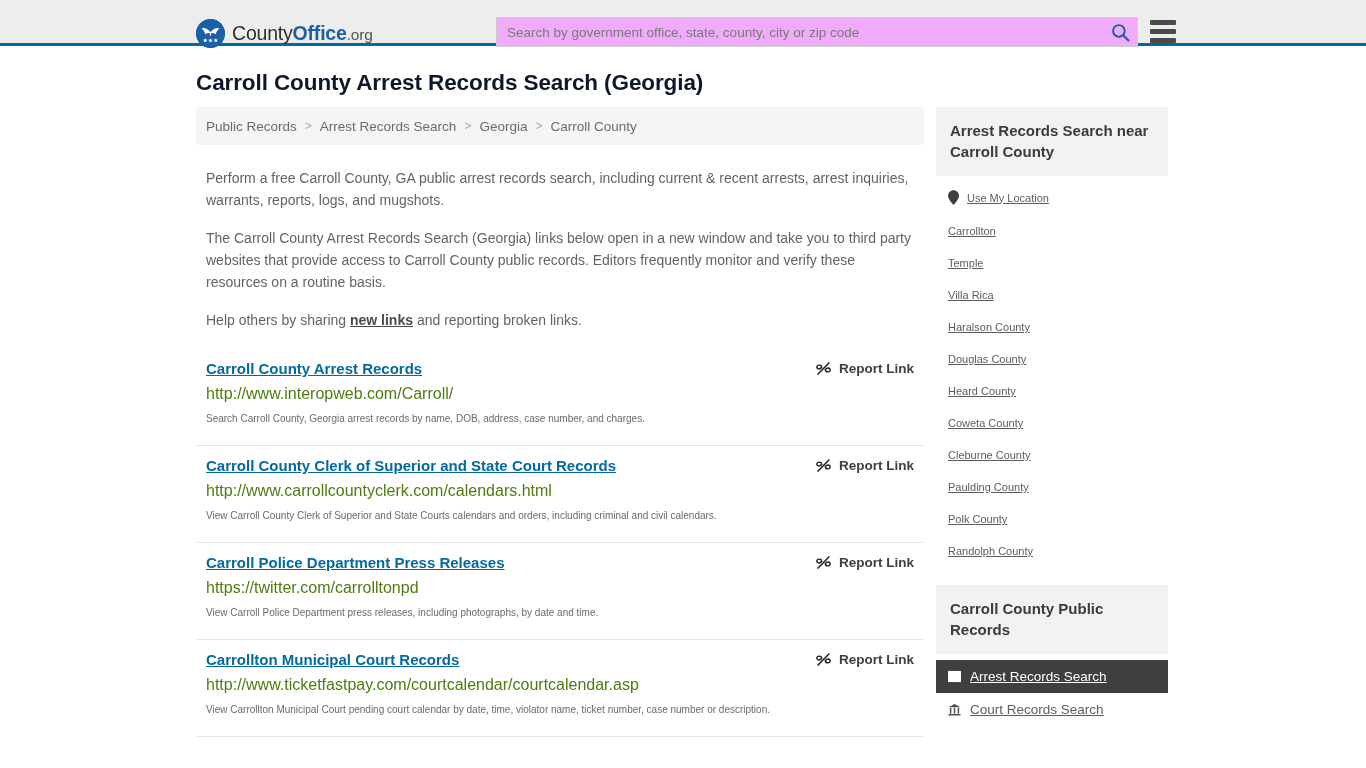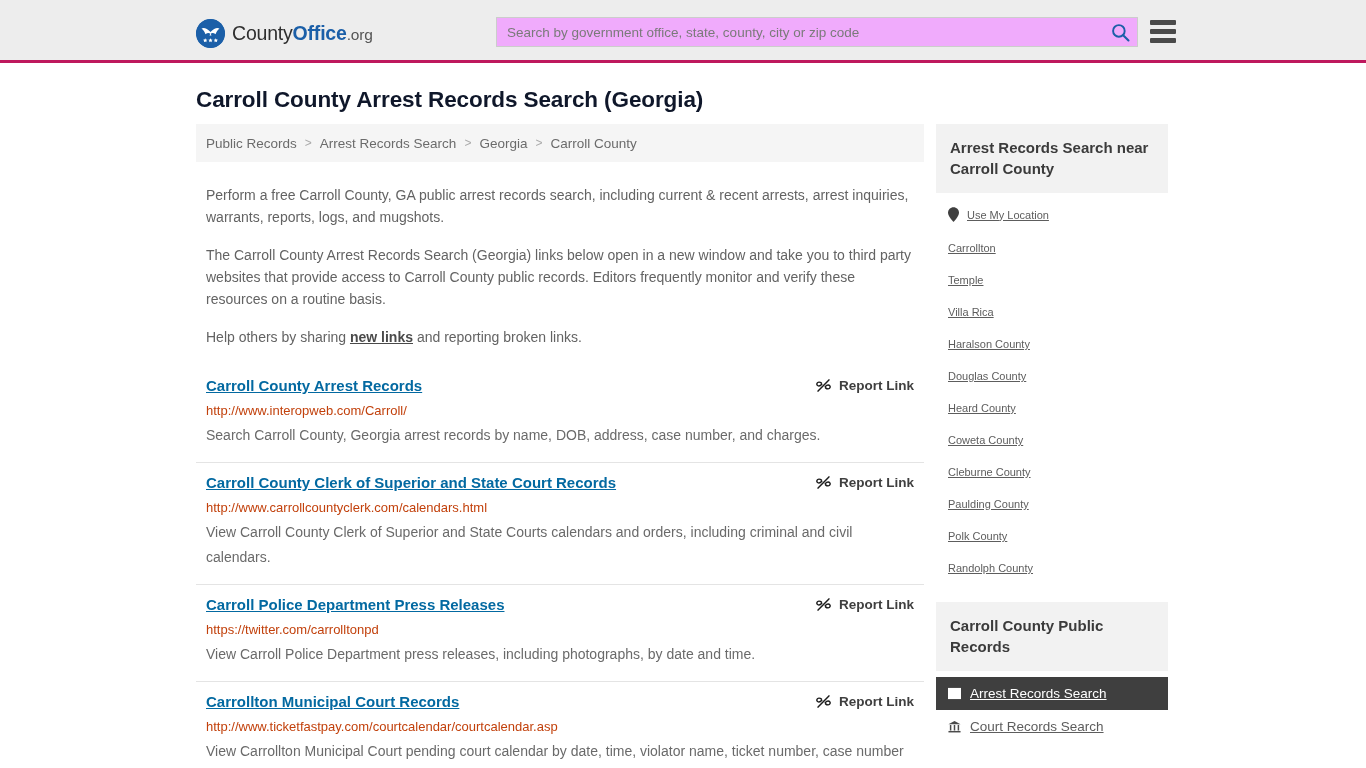--- a/index.html
+++ b/index.html
@@ -7,23 +7,23 @@
     margin: 0; padding: 0;
     width: 1366px; height: 768px;
     overflow: hidden;
     background: #ffffff;
     font-family: "Liberation Sans", sans-serif;
     -webkit-font-smoothing: antialiased;
   }
 
   
   #site-header {
-    height: 63px;
+    height: 46px;
     background: #ededed;
-    border-bottom: 3px solid #be185d;
+    border-bottom: 3px solid #0369a1;
     display: flex;
     align-items: center;
     position: relative;
   }
   #logo-wrap {
     position: absolute;
     left: 196px;
     top: 19px;
     display: flex;
     align-items: center;
@@ -196,28 +196,28 @@
     flex: 0 0 auto;
     margin-top: 1px;
   }
   .report-label {
     font-size: 13.5px;
     color: #3f3f3f;
     font-weight: bold;
   }
   .result-url {
     margin-top: 6px;
-    font-size: 13px;
-    color: #c2410c;
+    font-size: 16px;
+    color: #4d7c0f;
     line-height: 18px;
     word-break: break-all;
   }
   .result-desc {
     margin-top: 3px;
-    font-size: 14px;
+    font-size: 10px;
     line-height: 25px;
     color: #6a6a6a;
   }
 
   
   .side-panel-head {
     background: #f2f2f2;
     padding: 13px 14px 14px 14px;
     font-size: 15px;
     font-weight: bold;

